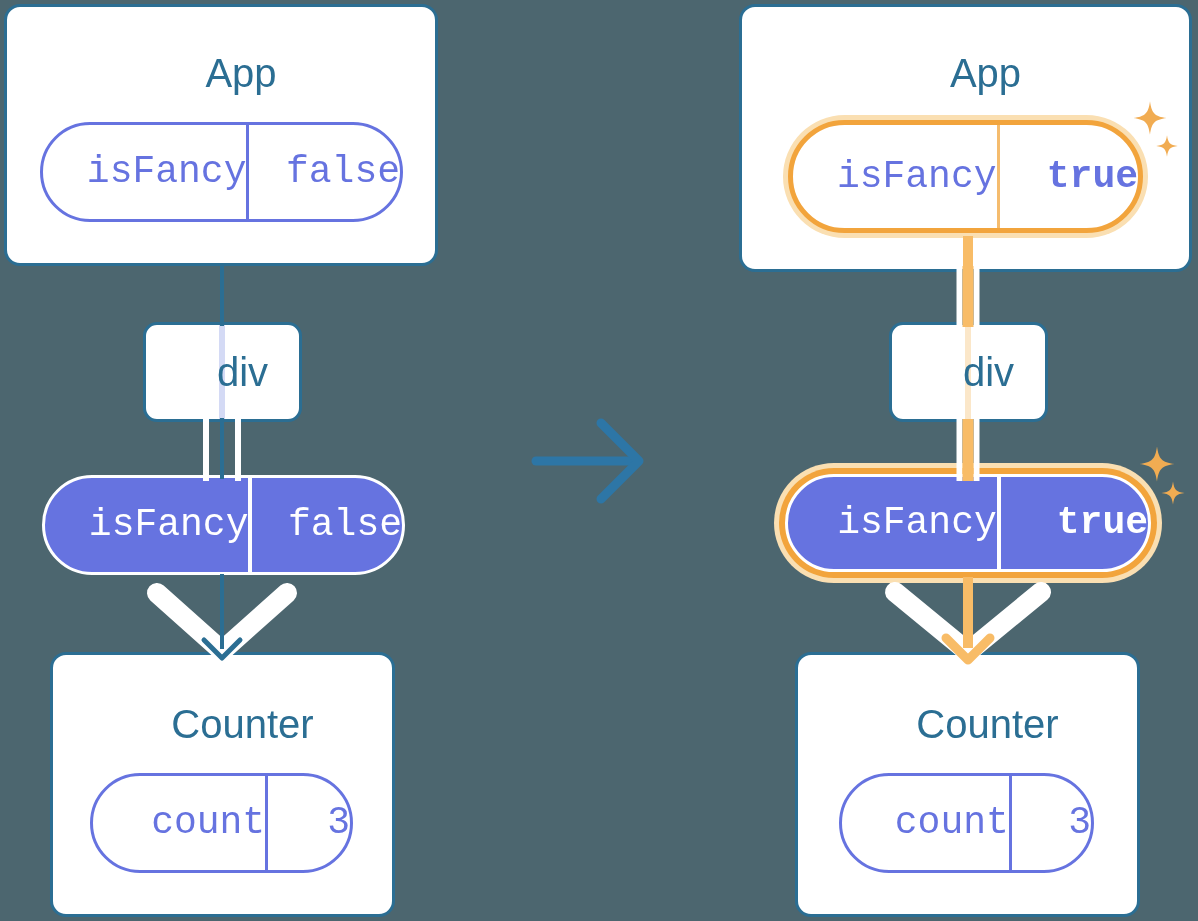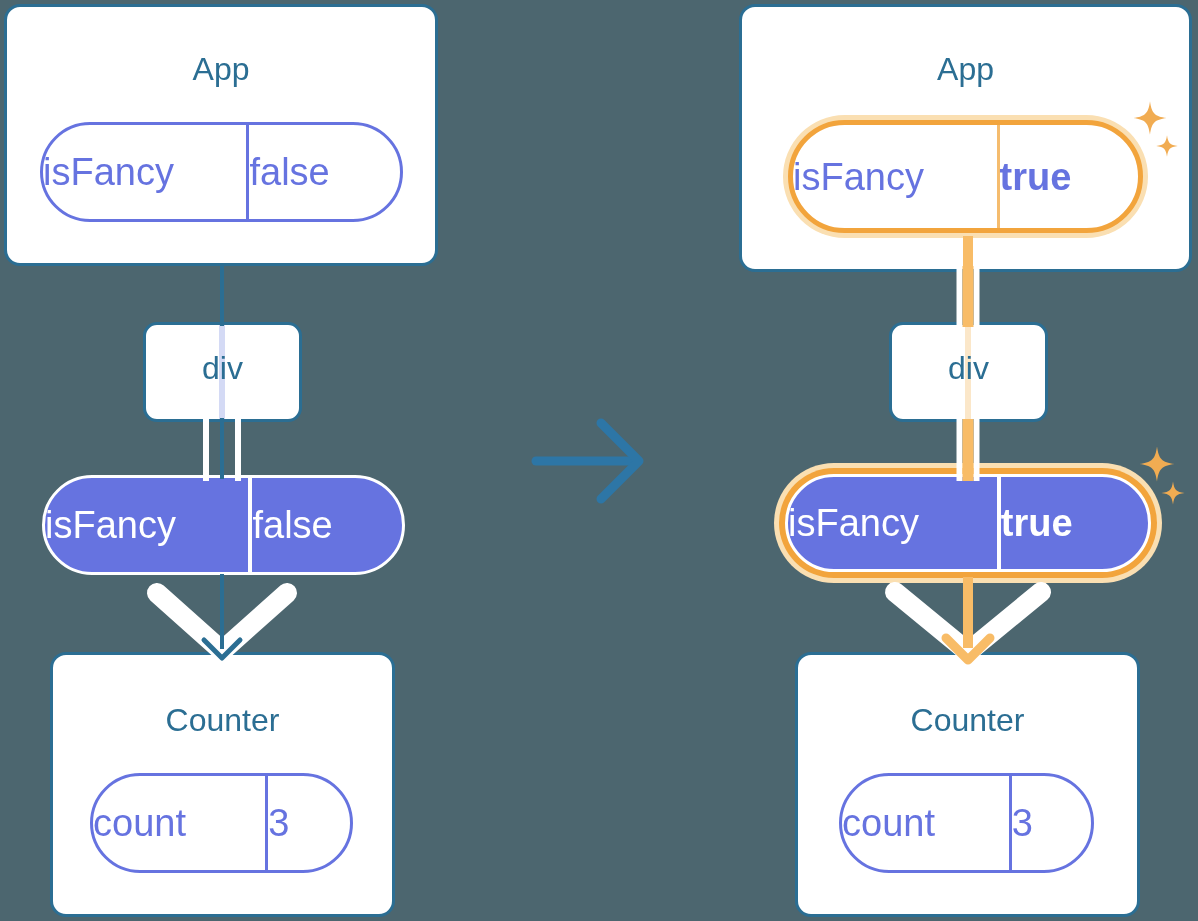--- a/index.html
+++ b/index.html
@@ -16,40 +16,42 @@
   .card {
     position: absolute;
     background: #ffffff;
     border: 3px solid #2B6E93;
     border-radius: 16px;
     box-sizing: border-box;
   }
 
   .title {
     position: absolute;
-    font-size: 32px;
+    font-size: 40px;
     line-height: 1;
     color: #2B6E93;
     text-align: center;
+    padding-left: 20px;
   }
 
   .pill {
     position: absolute;
     display: flex;
     align-items: stretch;
     box-sizing: border-box;
     border-radius: 999px;
     font-size: 38px;
     line-height: 1;
     overflow: hidden;
   }
   .pill .cell {
     display: flex;
     align-items: center;
-    justify-content: flex-start;
+    justify-content: flex-end;
+    font-family: Liberation Mono, monospace;
   }
   .pill .cell.grow { flex: 1; }
   .pill .divider { flex: 0 0 auto; }
 
   
   .pill.outline-purple {
     border: 3px solid #6673E0;
     color: #6673E0;
     background: #ffffff;
   }

